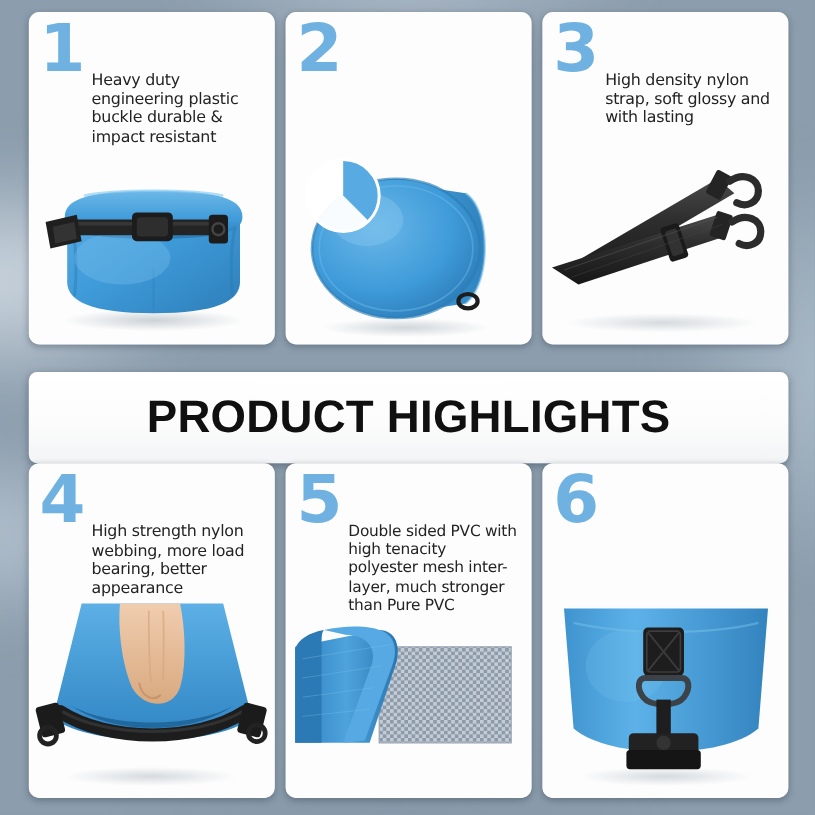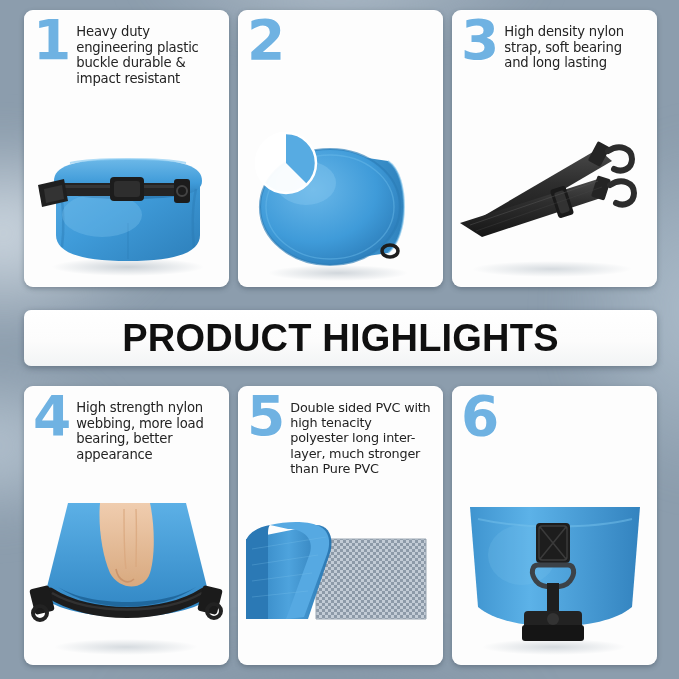--- a/index.html
+++ b/index.html
@@ -48,31 +48,31 @@
   .num{
     font-size:55px;line-height:44px;font-weight:700;color:#6fb2e2;
     font-family:"DejaVu Sans",sans-serif;
     margin-right:7px;margin-top:-3px;flex:0 0 auto;
     text-shadow:1px 1px 0 rgba(255,255,255,.85);
     letter-spacing:-2px;
   }
   .desc{
     font-size:13.2px;line-height:15.6px;color:#232323;
     font-family:"DejaVu Sans",sans-serif;
-    padding-top:3px;letter-spacing:-.2px;
+    padding-top:3px;letter-spacing:-.2px;margin-top:36px;
   }
   .card.c5 .desc{font-size:12.8px;line-height:15.2px;}
   .card.c6 .desc{padding-top:2px;}
 
   .photo{position:absolute;left:0;right:0;bottom:0;height:160px;}
   .grid.bottom .photo{height:170px;}
 
   
   .banner{
-    position:absolute;left:24px;top:310px;width:633px;height:56px;
+    position:absolute;left:24px;top:310px;width:633px;height:76px;
     background:linear-gradient(180deg,#ffffff 0%,#fcfcfc 55%,#f2f4f5 100%);
     border-radius:7px;
     box-shadow:0 2px 6px rgba(40,55,70,.4);
     display:flex;align-items:center;justify-content:center;
   }
   .banner h1{
     margin:0;font-size:38px;font-weight:700;color:#101010;
     font-family:"Liberation Sans",sans-serif;
     letter-spacing:.2px;
   }
@@ -177,21 +177,21 @@
         <circle cx="48" cy="36" r="30" fill="none" stroke="#ffffff" stroke-width="2.5"></circle>
 
         <ellipse cx="152" cy="124" rx="8" ry="6" fill="none" stroke="#1d1d1d" stroke-width="3.5"></ellipse>
       </svg>
     </div>
   </div>
 
   <div class="card c3">
     <div class="head">
       <div class="num">3</div>
-      <div class="desc">High density nylon strap, soft bearing and long lasting</div>
+      <div class="desc">High density nylon strap, soft glossy and with lasting</div>
     </div>
     <div class="photo">
       <svg viewBox="0 0 205 160" preserveAspectRatio="xMidYMid meet">
         <defs>
           <linearGradient id="web3" x1="0" y1="0" x2="0" y2="1">
             <stop offset="0" stop-color="#4a4a4a"></stop>
               <stop offset=".4" stop-color="#2e2e2e"></stop>
             <stop offset="1" stop-color="#161616"></stop>
           </linearGradient>
           <radialGradient id="shadow3" cx=".5" cy=".5" r=".5">
@@ -268,21 +268,21 @@
         <rect x="176" y="92" width="20" height="26" rx="3" transform="rotate(14 186 105)" fill="#1b1b1b"></rect>
         <circle cx="16" cy="118" r="7" fill="none" stroke="#222" stroke-width="4"></circle>
         <circle cx="190" cy="116" r="7" fill="none" stroke="#222" stroke-width="4"></circle>
       </svg>
     </div>
   </div>
 
   <div class="card c5">
     <div class="head">
       <div class="num">5</div>
-      <div class="desc">Double sided PVC with high tenacity polyester long inter-layer, much stronger than Pure PVC</div>
+      <div class="desc">Double sided PVC with high tenacity polyester mesh inter-layer, much stronger than Pure PVC</div>
     </div>
     <div class="photo">
       <svg viewBox="0 0 205 170" preserveAspectRatio="xMidYMid meet">
         <defs>
           <linearGradient id="pvc5" x1="0" y1="0" x2="1" y2="0">
             <stop offset="0" stop-color="#2d7fbc"></stop>
               <stop offset=".5" stop-color="#4ea3dd"></stop>
             <stop offset="1" stop-color="#2a76b0"></stop>
           </linearGradient>
           <pattern id="mesh5" width="6" height="6" patternUnits="userSpaceOnUse">

